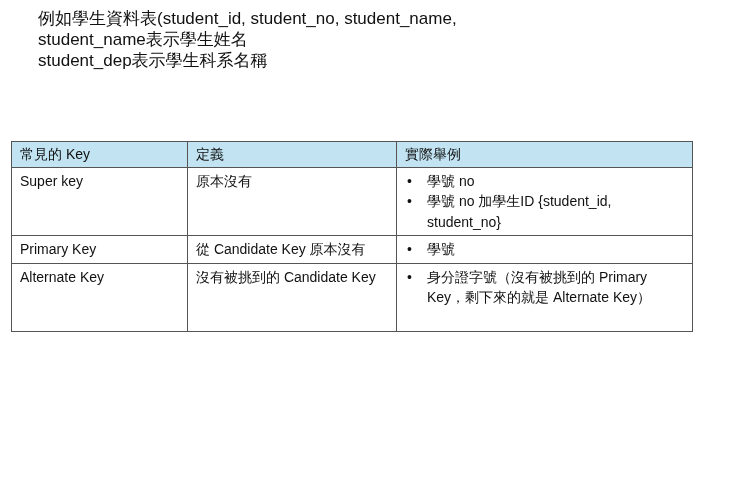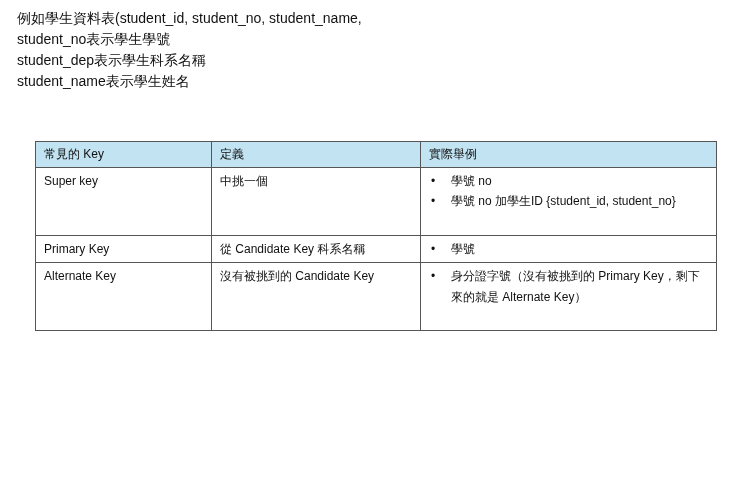--- a/index.html
+++ b/index.html
@@ -1,28 +1,28 @@
 <!DOCTYPE html>
 <html><head>
 <meta charset="utf-8">
 <style>
   html, body { margin: 0; padding: 0; background: #ffffff; }
   body {
     width: 740px; height: 484px; position: relative; overflow: hidden;
     font-family: "Liberation Sans", "DejaVu Sans", sans-serif; color: #111;
   }
   .intro {
-    position: absolute; left: 17px; top: 8px; width: 430px;
-    font-size: 14px; line-height: 21px;
+    position: absolute; left: 38px; top: 8px; width: 430px;
+    font-size: 17px; line-height: 21px;
   }
   .intro div { white-space: nowrap; }
   table.keys {
-    position: absolute; left: 35px; top: 141px;
+    position: absolute; left: 11px; top: 141px;
     width: 681px; border-collapse: collapse; table-layout: fixed;
-    font-size: 12px; line-height: 20.5px;
+    font-size: 14px; line-height: 20.5px;
   }
   table.keys col.c1 { width: 176px; }
   table.keys col.c2 { width: 209px; }
   table.keys col.c3 { width: 296px; }
   table.keys th, table.keys td {
     border: 1.3px solid #555; vertical-align: top; text-align: left;
     padding: 3px 7px 3px 8px; font-weight: normal;
   }
   table.keys thead th { background: #c1e3f2; height: 19px; padding-top: 2px; padding-bottom: 2px; }
   tr.r-super td { height: 61px; }
@@ -37,54 +37,53 @@
     content: "•"; position: absolute; left: 2px; top: 0;
   }
   td.example { padding-left: 6px; }
   td.def { padding-left: 8px; }
 </style>
 </head>
 <body>
 
 <div class="intro">
   <div>例如學生資料表(student_id, student_no, student_name,</div>
-  <div>student_no表示學生學號</div>
+  <div>student_name表示學生姓名</div>
   <div>student_dep表示學生科系名稱</div>
-  <div>student_name表示學生姓名</div>
 </div>
 
 <table class="keys">
   <colgroup>
       <col class="c1">
       <col class="c2">
       <col class="c3">
     </colgroup>
   <thead>
     <tr>
       <th>常見的 Key</th>
       <th>定義</th>
       <th>實際舉例</th>
     </tr>
   </thead>
   <tbody>
     <tr class="r-super">
       <td>Super key</td>
-      <td class="def"><span>中挑一個</span></td>
+      <td class="def"><span>原本沒有</span></td>
       <td class="example">
         <ul class="ex">
           <li>學號 no</li>
           <li style="padding-left:22px;">
             <span style="display:block; text-indent:0; margin-left:0;">學號 no 加學生ID {student_id, student_no}</span>
           </li>
         </ul>
       </td>
     </tr>
     <tr class="r-prim">
       <td>Primary Key</td>
-      <td class="def"><span>從 Candidate Key 科系名稱</span></td>
+      <td class="def"><span>從 Candidate Key 原本沒有</span></td>
       <td class="example">
         <ul class="ex">
           <li>學號</li>
         </ul>
       </td>
     </tr>
     <tr class="r-alt">
       <td>Alternate Key</td>
       <td class="def"><span>沒有被挑到的 Candidate Key</span></td>
       <td class="example">

